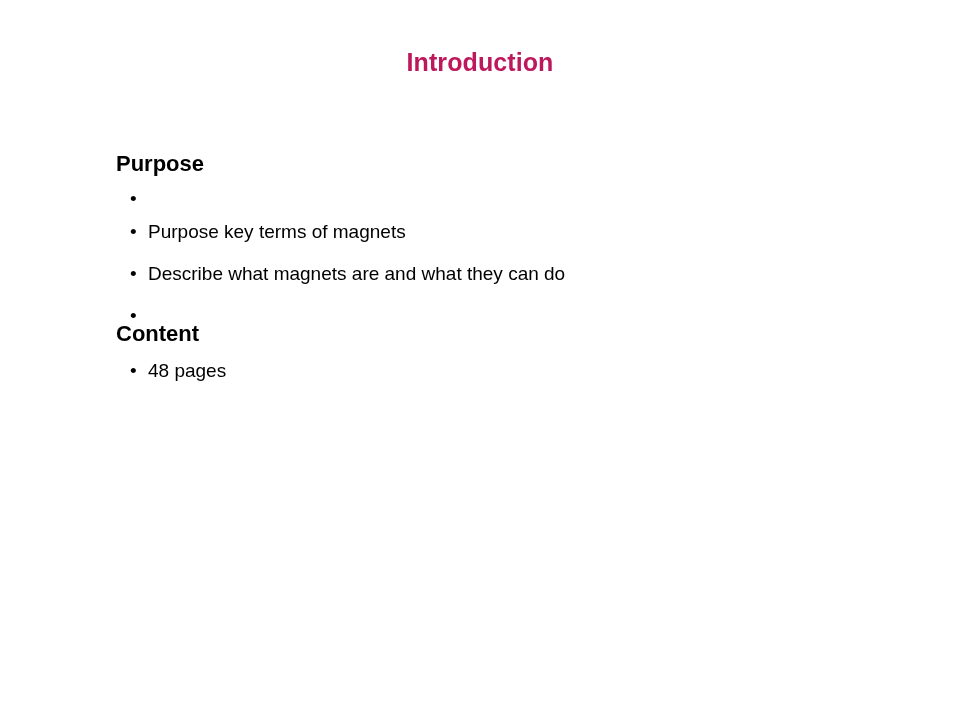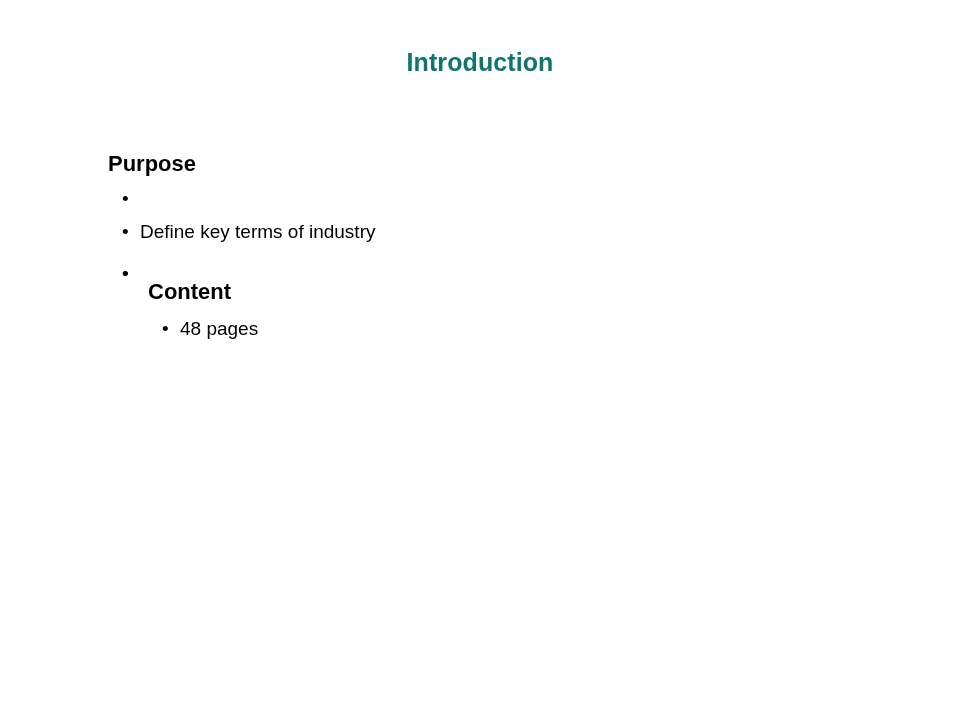--- a/index.html
+++ b/index.html
@@ -24,28 +24,28 @@
   }
 
   .slide-title {
     position: absolute;
     top: 48px;
     left: 0;
     width: 960px;
     text-align: center;
     font-size: 25px;
     font-weight: bold;
-    color: #0f766e;
+    color: #be185d;
     letter-spacing: 0.1px;
   }
 
   .body-area {
     position: absolute;
     top: 152px;
-    left: 108px;
+    left: 116px;
     width: 760px;
   }
 
   .section {
     margin: 0;
   }
 
   .section-heading {
     font-size: 22px;
     font-weight: bold;
@@ -82,21 +82,21 @@
   
   .section-purpose { margin-top: 0; }
   .section-purpose .bullet-list { margin-top: 9px; }
   .section-purpose .bullet-item { max-width: 690px; }
 
   .section-objectives { margin-top: 42px; }
   .section-objectives .bullet-list { margin-top: 13px; }
   .section-objectives .bullet-item { margin-bottom: 17px; }
   .section-objectives .bullet-item:last-child { margin-bottom: 0; }
 
-  .section-content { margin-top: 36px; margin-left: 40px; }
+  .section-content { margin-top: 36px; }
   .section-content .bullet-list { margin-top: 12px; }
 </style>
 </head>
 <body>
 
 <div class="slide">
 
   <div class="slide-title">Introduction</div>
 
   <div class="body-area">
@@ -107,24 +107,25 @@
         <li class="bullet-item">
           <span class="bullet-mark">•</span>
         </li>
       </ul>
     </div>
 
     <div class="section section-objectives">
       <ul class="bullet-list">
         <li class="bullet-item">
           <span class="bullet-mark">•</span>
-          <span>Define key terms of industry</span>
+          <span>Purpose key terms of magnets</span>
         </li>
         <li class="bullet-item">
           <span class="bullet-mark">•</span>
+          <span>Describe what magnets are and what they can do</span>
         </li>
         <li class="bullet-item">
           <span class="bullet-mark">•</span>
         </li>
       </ul>
     </div>
 
     <div class="section section-content">
       <div class="section-heading">Content</div>
       <ul class="bullet-list">

